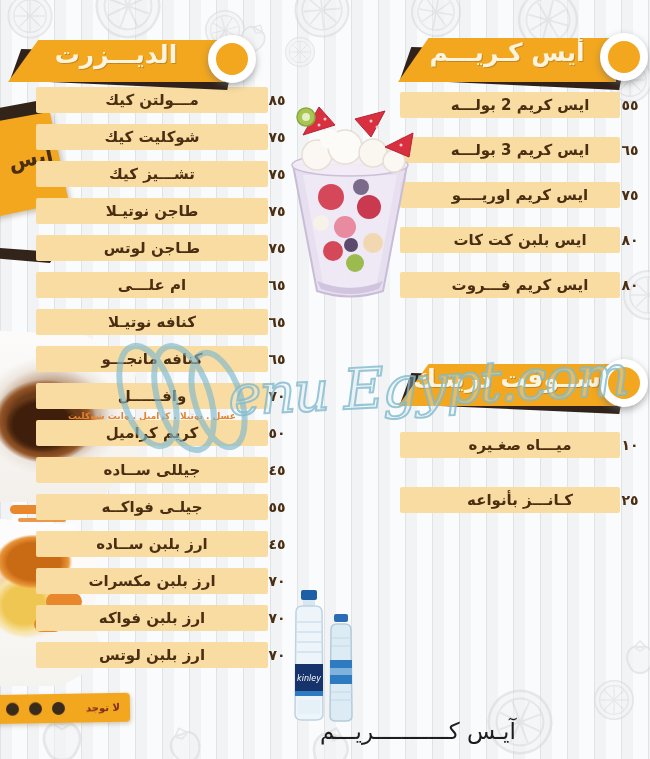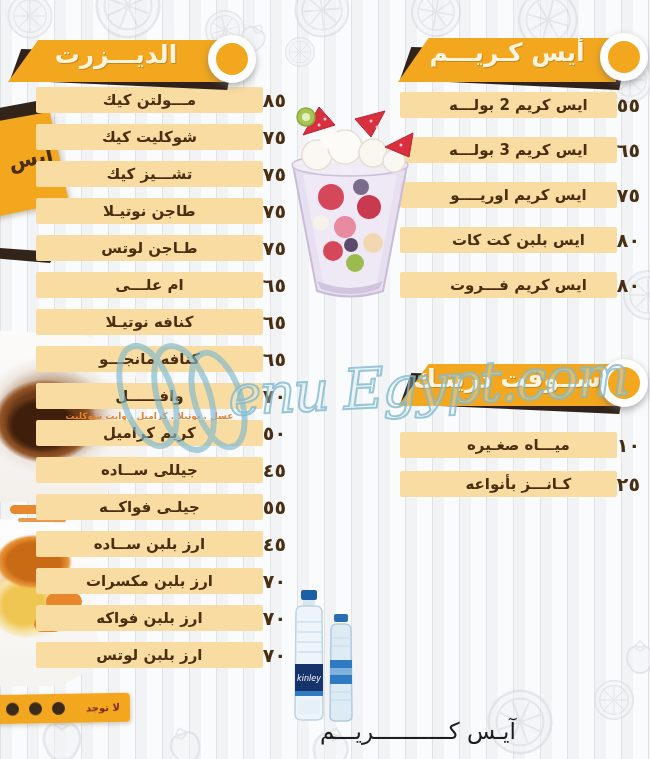--- a/index.html
+++ b/index.html
@@ -74,31 +74,31 @@
     position:absolute;right:-6px;top:-5px;width:32px;height:32px;border:8px solid #FFFFFF;
     border-radius:50%;background:#F2A71E;box-shadow:0 3px 7px rgba(110,110,110,.55);
   }
   #hdr-desserts{left:8px;top:40px;width:242px;height:42px;}
   #hdr-icecream{left:398px;top:38px;width:244px;height:44px;}
   #hdr-soft{left:398px;top:364px;width:244px;height:42px;}
   
   .items{position:absolute;display:flex;flex-direction:column;z-index:3;}
   #dessert-items{left:36px;top:87px;width:250px;gap:11px;}
   #icecream-items{left:400px;top:92px;width:240px;gap:19px;}
-  #soft-items{left:400px;top:432px;width:240px;gap:13px;}
+  #soft-items{left:400px;top:432px;width:240px;gap:29px;}
   .row{display:flex;height:26px;}
   .bar{
     position:relative;background:#F8DCA2;border-radius:2px;color:#4A2E12;font-weight:bold;
     font-size:15px;display:flex;align-items:center;justify-content:center;direction:rtl;
   }
   #dessert-items .bar{width:232px;}
   #icecream-items .bar,#soft-items .bar{width:200px;padding-left:20px;}
   .price{
     flex:1;display:flex;align-items:center;justify-content:center;
-    color:#4A2E12;font-weight:bold;font-size:19px;
+    color:#4A2E12;font-weight:bold;font-size:14px;
   }
   .note{
     position:absolute;top:100%;left:0;right:0;margin-top:2px;
     font-size:9px;color:#E8832B;font-weight:bold;text-align:center;white-space:nowrap;
   }
   
   #sundae{position:absolute;left:273px;top:95px;z-index:3;}
   #bottles{position:absolute;left:286px;top:588px;z-index:3;}
   
   #watermark-swirl{position:absolute;left:112px;top:328px;z-index:6;opacity:.65;pointer-events:none;}

